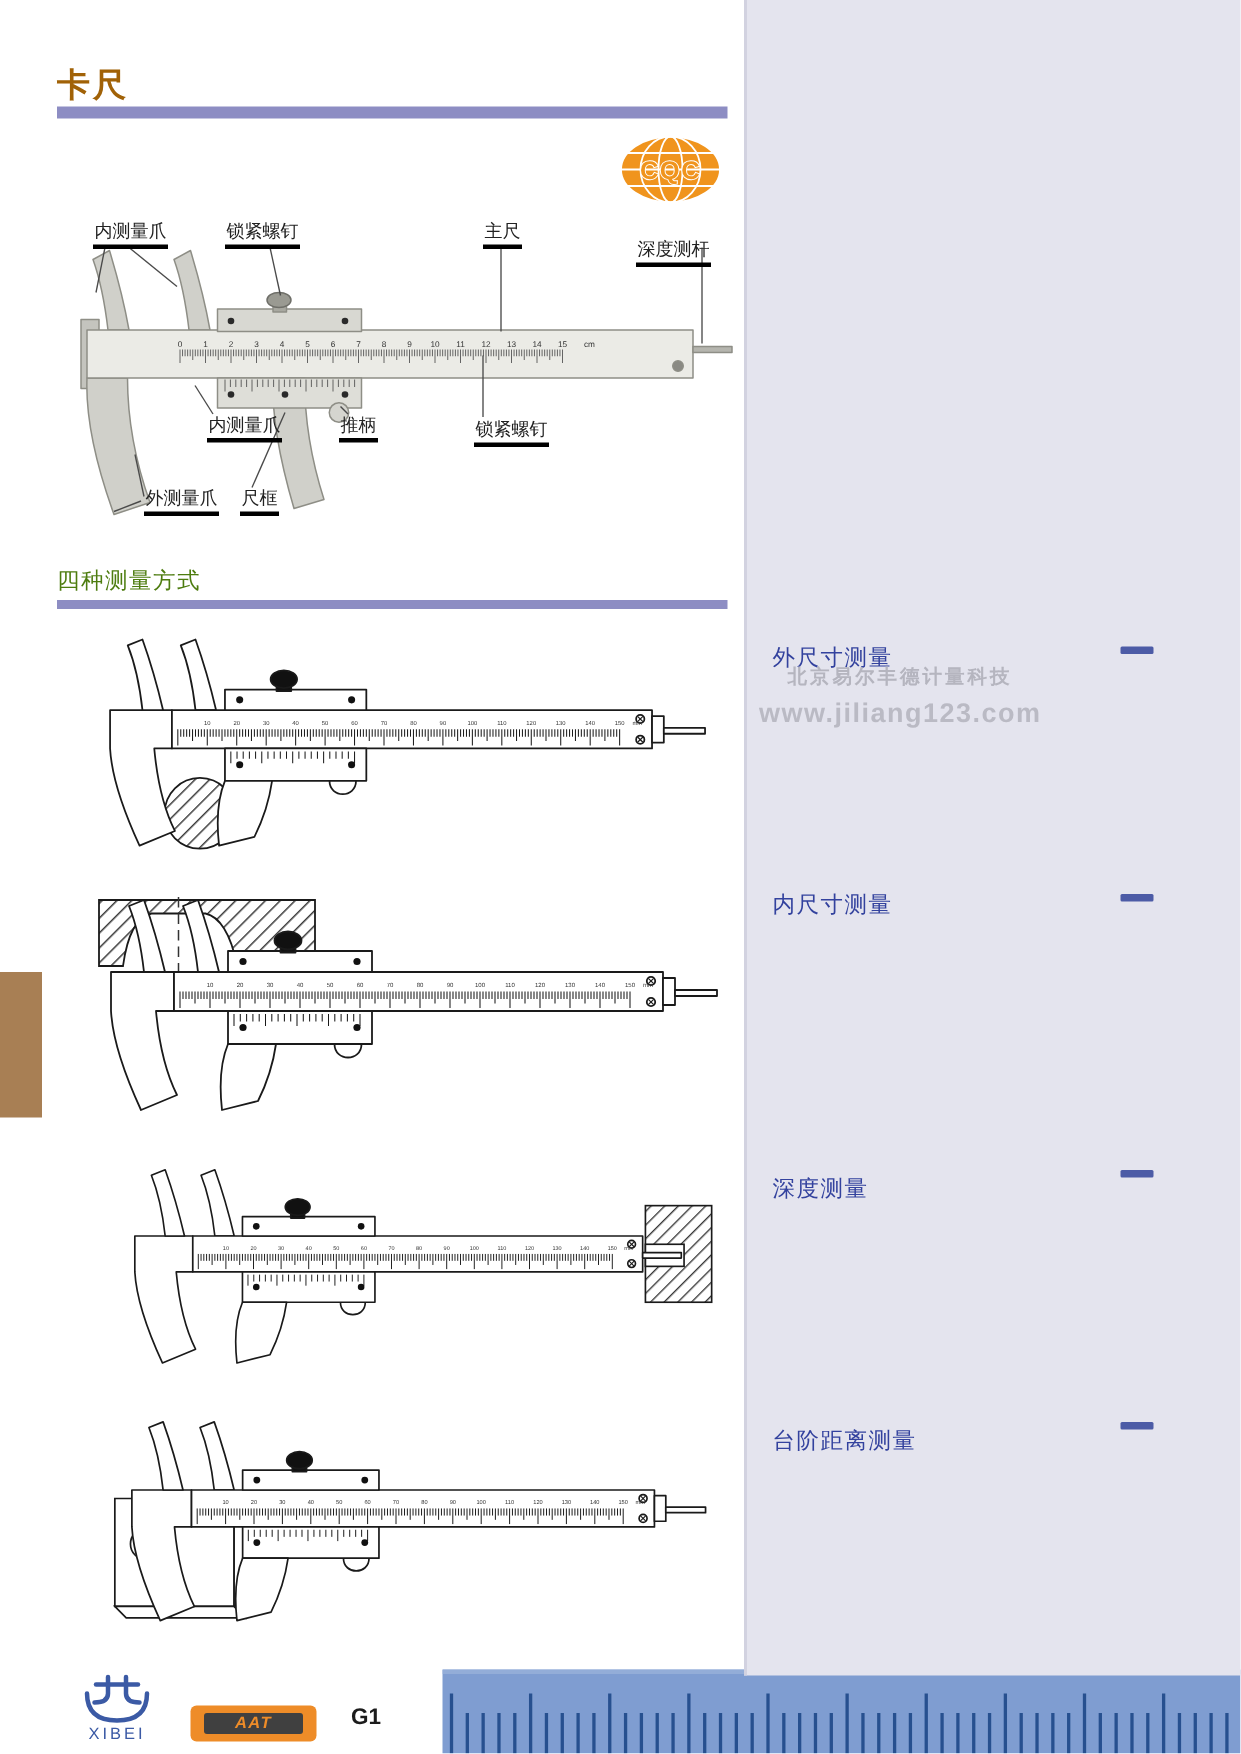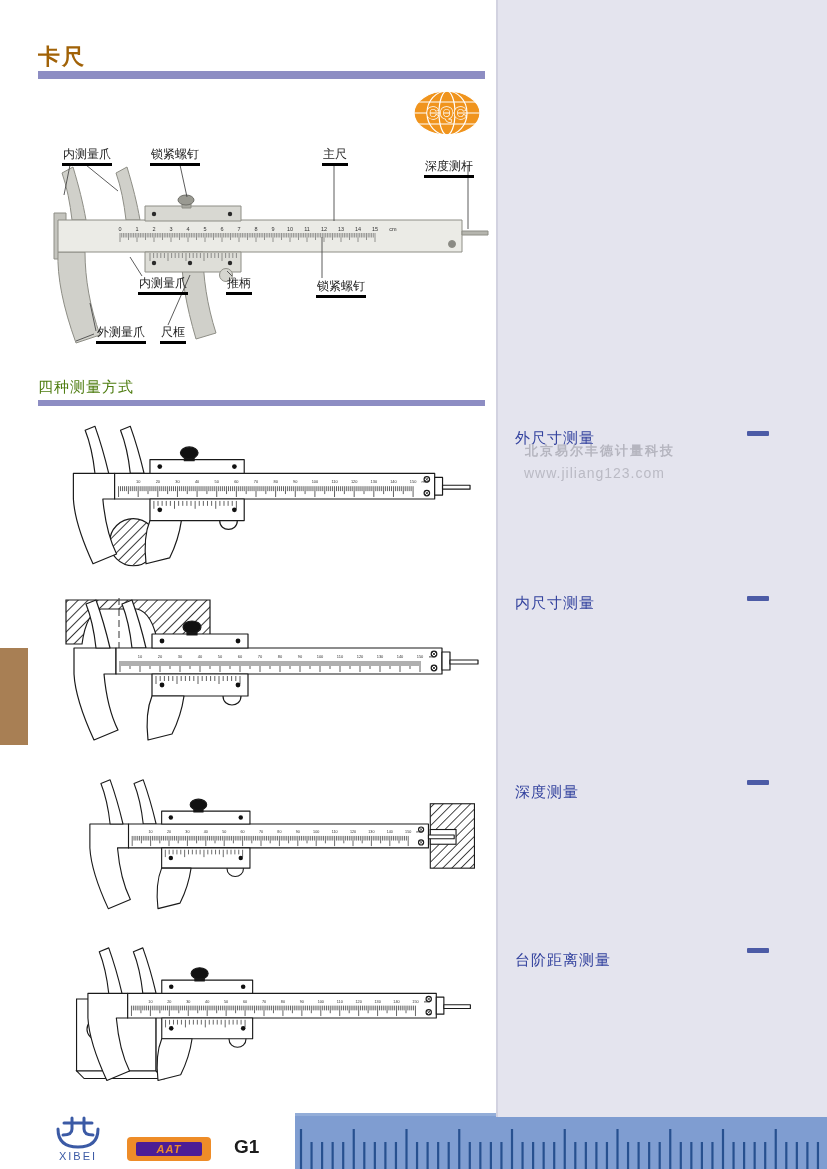--- a/index.html
+++ b/index.html
@@ -14,31 +14,31 @@
   .rule2{left:38px;top:400px;width:447px;height:6px;background:#8d8dc3;}
   .section-title{left:38px;top:378px;font-size:15px;color:#4d7c0f;font-family:"Liberation Serif",serif;letter-spacing:1px;}
   
   .callout{position:absolute;font-size:12px;color:#222;font-family:"Liberation Serif",serif;
     white-space:nowrap;border-bottom:3px solid #000000;padding:0 1px 1px;line-height:1.15;z-index:3;}
   
   .panel{left:496px;top:0;width:331px;height:1117px;background:#e4e4ee;border-left:2px solid #d2d2e0;z-index:2;}
   .m-label{position:absolute;left:17px;font-size:15px;color:#33429e;font-family:Liberation Mono, monospace;letter-spacing:1px;}
   .dash{position:absolute;left:249px;width:22px;height:5px;background:#4c5ba6;border-radius:1px;}
   .wm1{position:absolute;left:27px;top:442px;font-size:13px;font-weight:bold;color:#b5b5bf;letter-spacing:2px;font-family:"Liberation Serif",serif;}
-  .wm2{position:absolute;left:26px;top:465px;font-size:14px;font-weight:normal;color:#babac4;letter-spacing:1px;}
+  .wm2{position:absolute;left:8px;top:465px;font-size:18px;font-weight:bold;color:#babac4;letter-spacing:1px;}
   
   .brown{left:0;top:648px;width:28px;height:97px;background:#a87f54;}
   
   .xibei-label{left:45px;top:1150px;width:66px;text-align:center;font-size:11px;font-weight:normal;
     letter-spacing:2px;color:#3b5aa5;}
   .aat{left:127px;top:1137px;width:84px;height:24px;background:#ee8c28;border-radius:4px;
     display:flex;align-items:center;justify-content:center;z-index:1;}
-  .aat-inner{width:66px;height:14px;background:#4c1d95;border-radius:2px;display:flex;align-items:center;justify-content:center;}
+  .aat-inner{width:66px;height:14px;background:#404040;border-radius:2px;display:flex;align-items:center;justify-content:center;}
   .aat-text{font-size:11px;font-weight:bold;font-style:italic;color:#ee8c28;letter-spacing:1px;}
-  .pageno{left:234px;top:1136px;font-size:19px;font-weight:bold;color:#1c1c1c;}
+  .pageno{left:234px;top:1136px;font-size:15px;font-weight:bold;color:#1c1c1c;}
   .footer-bar{left:295px;top:1113px;width:532px;height:56px;background:#7f9dd1;z-index:1;}
   svg text{font-family:"Liberation Sans",sans-serif;}
 </style>
 </head>
 <body>
 
 <svg width="0" height="0" style="position:absolute">
   <defs>
     <pattern id="hatch" patternUnits="userSpaceOnUse" width="7" height="7" patternTransform="rotate(45)">
       <rect width="7" height="7" fill="#ffffff"></rect>

